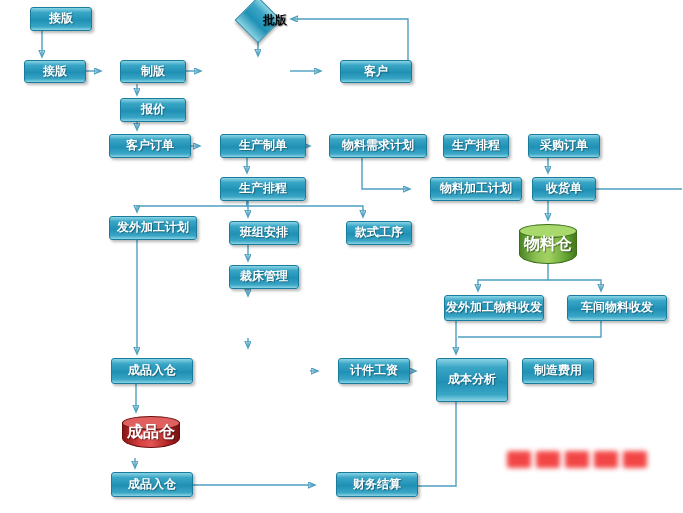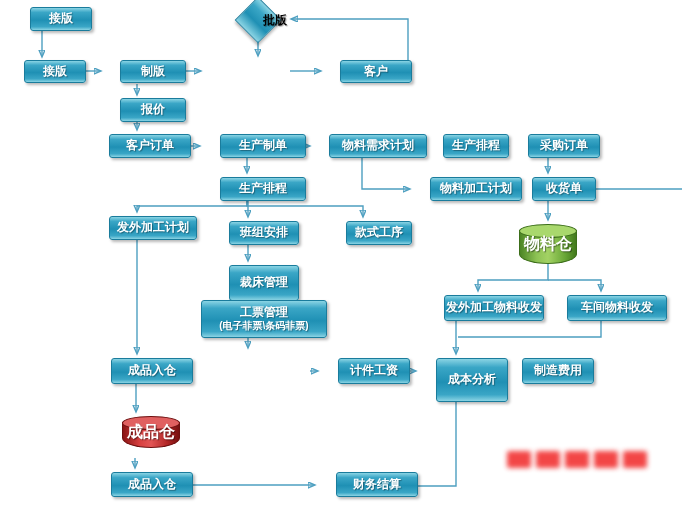--- a/index.html
+++ b/index.html
@@ -168,28 +168,24 @@
   <div class="node" style="left:330px;top:221px;width:66px;height:24px">
       <span class="node-label">款式工序</span>
     </div>
 
   <div class="cyl green" style="left:519px;top:224px;width:58px;height:40px">
     <div class="cyl-body"></div>
     <div class="cyl-top"></div>
     <span class="node-label">物料仓</span>
   </div>
 
-  <div class="node" style="left:213px;top:265px;width:70px;height:36px">
+  <div class="node" style="left:213px;top:265px;width:70px;height:24px">
       <span class="node-label">裁床管理</span>
     </div>
 
-  <div class="node" style="left:185px;top:300px;width:126px;height:38px">
-    <span class="node-label">工票管理</span>
-    <span class="node-sub">(电子菲票\条码菲票)</span>
-  </div>
 
   <div class="node" style="left:428px;top:295px;width:100px;height:26px">
       <span class="node-label">发外加工物料收发</span>
     </div>
   <div class="node" style="left:551px;top:295px;width:100px;height:26px">
       <span class="node-label">车间物料收发</span>
     </div>
 
   <div class="node" style="left:95px;top:358px;width:82px;height:26px">
       <span class="node-label">成品入仓</span>

